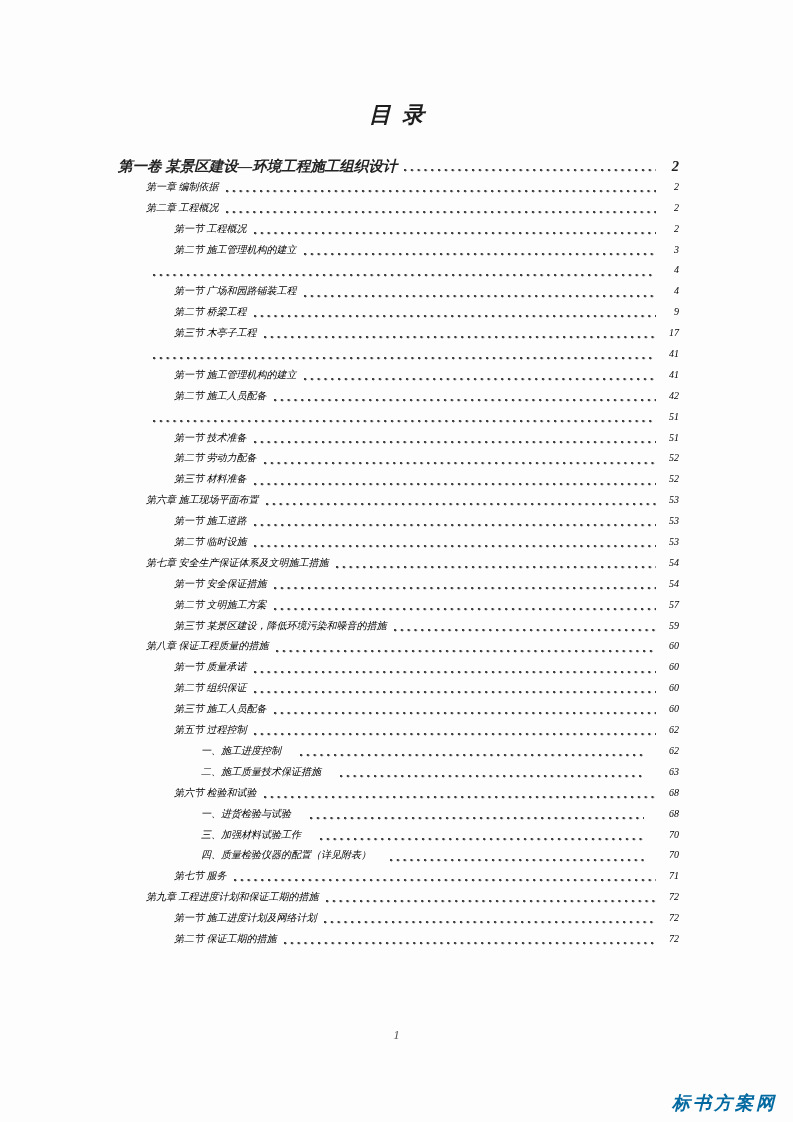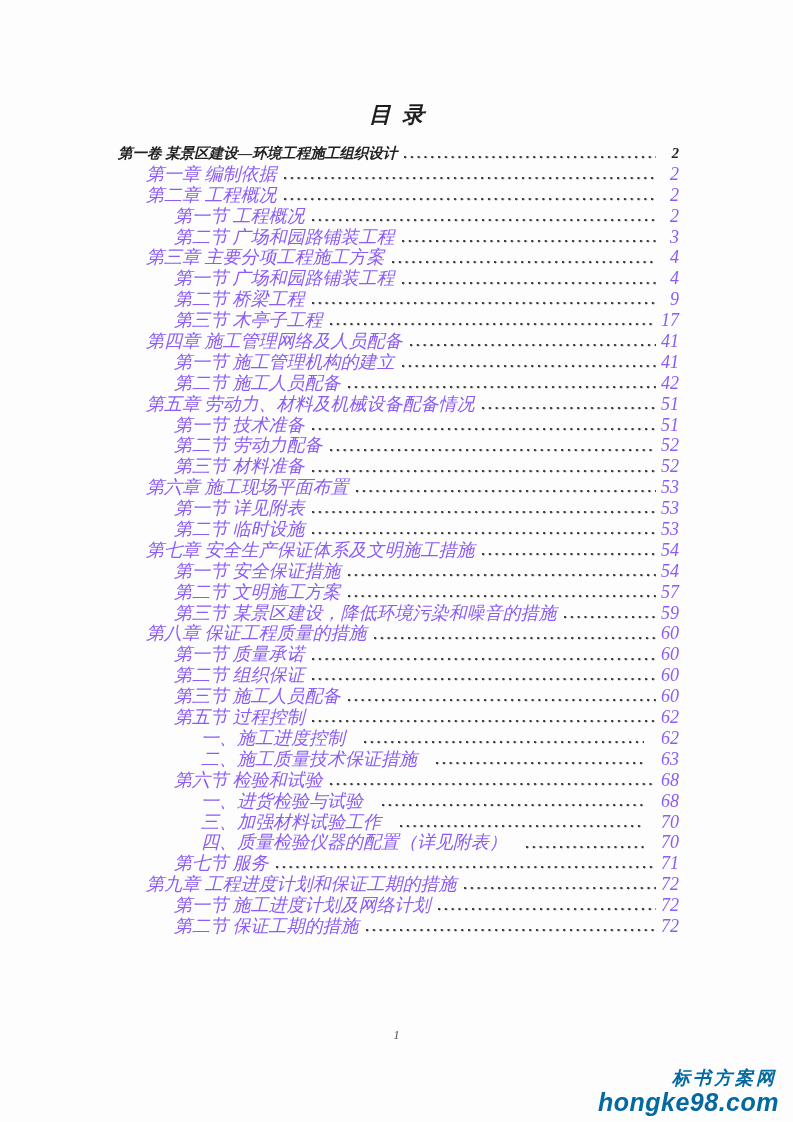--- a/index.html
+++ b/index.html
@@ -20,30 +20,30 @@
     padding-top: 101px;
     text-align: center;
     font-size: 22px;
     font-weight: bold;
     color: #1d1d1d;
     white-space: pre;
     line-height: 28px;
   }
   .toc {
     margin-left: 118px;
-    margin-top: 14px;
+    margin-top: 27px;
     width: 561px;
   }
   .toc-row {
     display: flex;
     align-items: baseline;
     height: 20.9px;
     line-height: 20.9px;
-    font-size: 18px;
-    color: #8b5cf6;
+    font-size: 10px;
+    color: #000000;
   }
   .toc-row.level-0 { font-weight: bold; font-size: 14.5px; color: #222; }
   .toc-row.level-1 { padding-left: 28px; }
   .toc-row.level-2 { padding-left: 56px; align-items: flex-end; }
   .toc-row.level-3 { padding-left: 83px; gap: 12px; }
   .toc-label { white-space: nowrap; }
   .toc-leader {
     flex: 1;
     align-self: stretch;
     margin: 0 3px 0 7px;
@@ -109,61 +109,58 @@
         <span class="toc-label">第二章 工程概况</span>
         <span class="toc-leader"></span>
         <span class="toc-page">2</span>
       </div>
       <div class="toc-row level-2">
         <span class="toc-label">第一节 工程概况</span>
         <span class="toc-leader"></span>
         <span class="toc-page">2</span>
       </div>
       <div class="toc-row level-2">
-        <span class="toc-label">第二节 广场和园路铺装工程</span>
+        <span class="toc-label">第二节 施工管理机构的建立</span>
         <span class="toc-leader"></span>
         <span class="toc-page">3</span>
       </div>
       <div class="toc-row level-1">
-        <span class="toc-label">第三章 主要分项工程施工方案</span>
         <span class="toc-leader"></span>
         <span class="toc-page">4</span>
       </div>
       <div class="toc-row level-2">
         <span class="toc-label">第一节 广场和园路铺装工程</span>
         <span class="toc-leader"></span>
         <span class="toc-page">4</span>
       </div>
       <div class="toc-row level-2">
         <span class="toc-label">第二节 桥梁工程</span>
         <span class="toc-leader"></span>
         <span class="toc-page">9</span>
       </div>
       <div class="toc-row level-2">
         <span class="toc-label">第三节 木亭子工程</span>
         <span class="toc-leader"></span>
         <span class="toc-page">17</span>
       </div>
       <div class="toc-row level-1">
-        <span class="toc-label">第四章 施工管理网络及人员配备</span>
         <span class="toc-leader"></span>
         <span class="toc-page">41</span>
       </div>
       <div class="toc-row level-2">
         <span class="toc-label">第一节 施工管理机构的建立</span>
         <span class="toc-leader"></span>
         <span class="toc-page">41</span>
       </div>
       <div class="toc-row level-2">
         <span class="toc-label">第二节 施工人员配备</span>
         <span class="toc-leader"></span>
         <span class="toc-page">42</span>
       </div>
       <div class="toc-row level-1">
-        <span class="toc-label">第五章 劳动力、材料及机械设备配备情况</span>
         <span class="toc-leader"></span>
         <span class="toc-page">51</span>
       </div>
       <div class="toc-row level-2">
         <span class="toc-label">第一节 技术准备</span>
         <span class="toc-leader"></span>
         <span class="toc-page">51</span>
       </div>
       <div class="toc-row level-2">
         <span class="toc-label">第二节 劳动力配备</span>
@@ -174,21 +171,21 @@
         <span class="toc-label">第三节 材料准备</span>
         <span class="toc-leader"></span>
         <span class="toc-page">52</span>
       </div>
       <div class="toc-row level-1">
         <span class="toc-label">第六章 施工现场平面布置</span>
         <span class="toc-leader"></span>
         <span class="toc-page">53</span>
       </div>
       <div class="toc-row level-2">
-        <span class="toc-label">第一节 详见附表</span>
+        <span class="toc-label">第一节 施工道路</span>
         <span class="toc-leader"></span>
         <span class="toc-page">53</span>
       </div>
       <div class="toc-row level-2">
         <span class="toc-label">第二节 临时设施</span>
         <span class="toc-leader"></span>
         <span class="toc-page">53</span>
       </div>
       <div class="toc-row level-1">
         <span class="toc-label">第七章 安全生产保证体系及文明施工措施</span>
@@ -284,16 +281,15 @@
         <span class="toc-label">第二节 保证工期的措施</span>
         <span class="toc-leader"></span>
         <span class="toc-page">72</span>
       </div>
     </div>
 
   <div class="footer-pagenum">1</div>
 
   <div class="watermark">
     <div class="wm-name">标书方案网</div>
-    <div class="wm-url">hongke98.com</div>
   </div>
 
 </div>
 
 </body></html>

